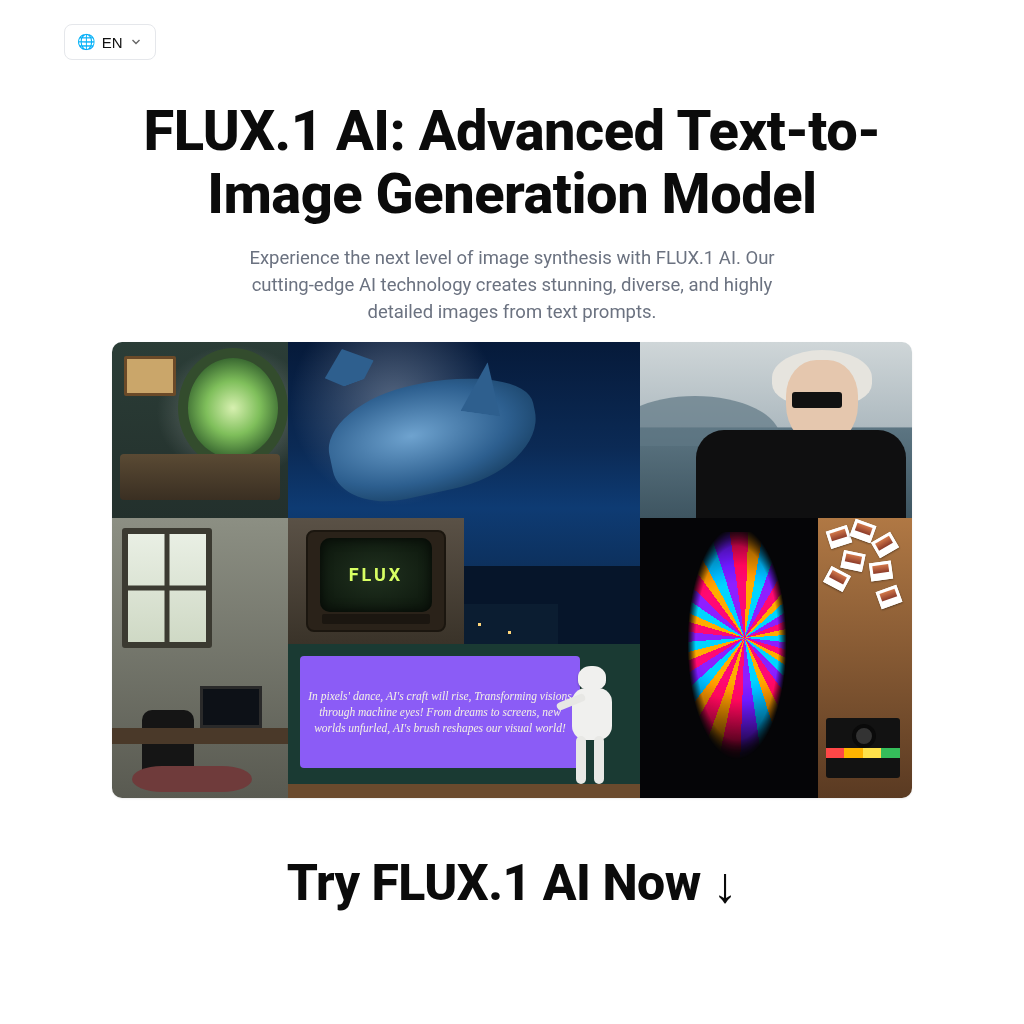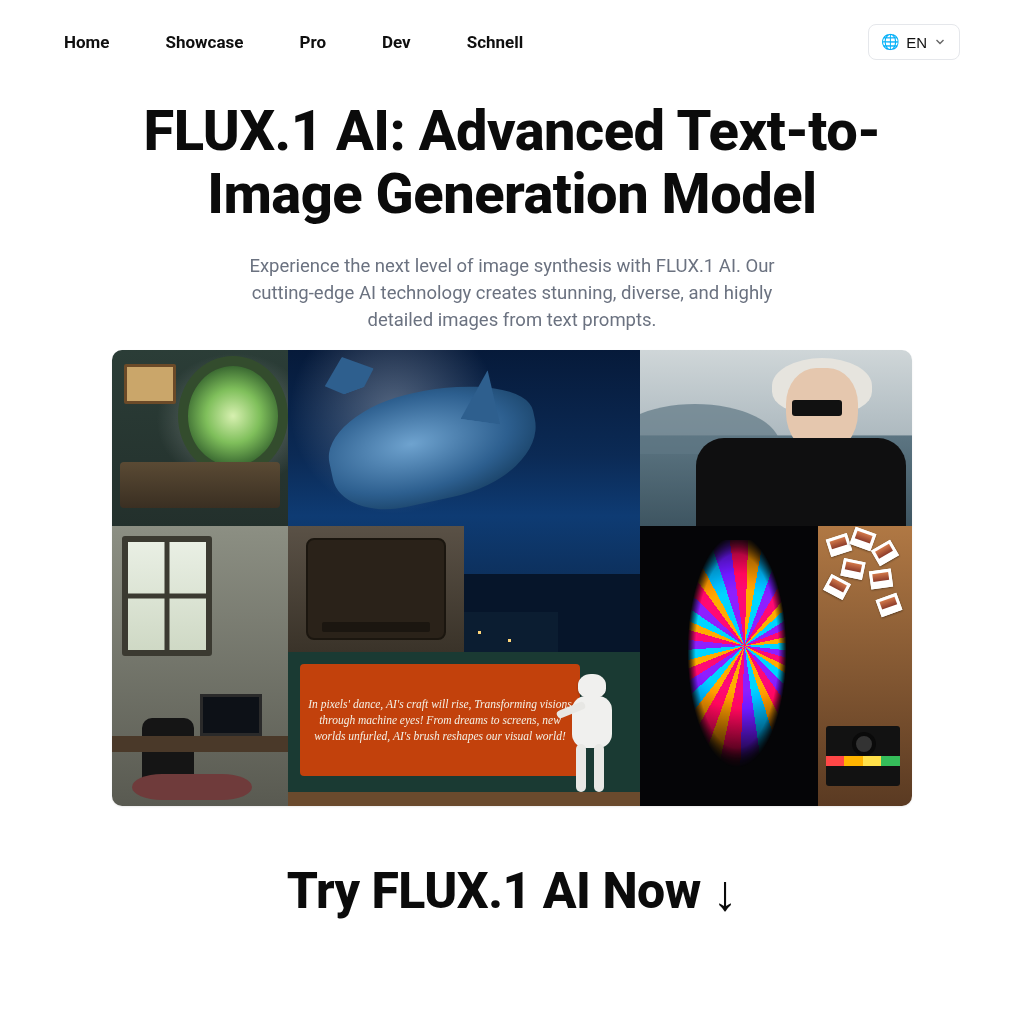--- a/index.html
+++ b/index.html
@@ -43,21 +43,21 @@
   .chevron {
     width: 14px; height: 14px;
     color: #666;
   }
   .headline {
     text-align: center;
     font-weight: 800;
     font-size: 56px;
     line-height: 1.12;
     letter-spacing: -0.5px;
-    margin: 16px auto 28px;
+    margin: 16px auto 20px;
     max-width: 860px;
     color: #0b0b0b;
   }
   .subhead {
     text-align: center;
     color: #6b7280;
     font-size: 18.5px;
     line-height: 1.45;
     max-width: 560px;
     margin: 0 auto 16px;
@@ -192,21 +192,21 @@
     color:#d8ff63; font-weight:700; letter-spacing:3px; font-size:18px;
     box-shadow: inset 0 0 12px rgba(0,0,0,.8);
   }
   .t-tv .panel{ position:absolute; bottom:6px; left:14px; right:14px; height:10px; background:#1b1610; border-radius:2px;}
   .t-robot {
     grid-column: 2 / 4; grid-row: 3 / 4;
     background: #1a3a33;
     position:relative;
   }
   .t-robot .board{
-    position:absolute; inset:12px 60px 30px 12px; background:#c2410c; border-radius:4px;
+    position:absolute; inset:12px 60px 30px 12px; background:#8b5cf6; border-radius:4px;
     display:flex; align-items:center; justify-content:flex-end;
   }
   .t-robot .poem{
     color:#f4f1e6; font-family: "Comic Sans MS", "Segoe Script", cursive;
     font-size:11.5px; line-height:1.4; text-align:center; font-style:italic;
     padding:0 6px;
   }
   .t-robot .robot{
     position:absolute; right:18px; bottom:14px; width:60px; height:118px;
   }
@@ -264,27 +264,20 @@
     font-size:50px;
     letter-spacing:-0.5px;
     color:#0b0b0b;
   }
   .cta .arrow{ display:inline-block; transform: translateY(2px);}
 </style>
 </head>
 <body>
 
 <header class="header">
-  <nav class="nav">
-    <a class="nav-item">Home</a>
-    <a class="nav-item">Showcase</a>
-    <a class="nav-item">Pro</a>
-    <a class="nav-item">Dev</a>
-    <a class="nav-item">Schnell</a>
-  </nav>
   <button class="lang-picker">
     <span>🌐</span>
     <span class="label">EN</span>
     <svg class="chevron" viewBox="0 0 20 20" fill="none" stroke="currentColor" stroke-width="2">
       <path d="M5 7l5 5 5-5"></path>
     </svg>
   </button>
 </header>
 
 <h1 class="headline">FLUX.1 AI: Advanced Text-to-Image Generation Model</h1>
@@ -328,20 +321,21 @@
   </div>
   <div class="tile t-office">
     <div class="window"></div>
       <div class="monitor"></div>
       <div class="chair"></div>
       <div class="desk"></div>
       <div class="rug"></div>
   </div>
   <div class="tile t-tv">
     <div class="tv">
+      <div class="screen">FLUX</div>
       <div class="panel"></div>
     </div>
   </div>
   <div class="tile t-robot">
     <div class="board">
         <div class="poem">In pixels' dance, AI's craft will rise,
 Transforming visions through machine eyes!
 From dreams to screens, new worlds unfurled,
 AI's brush reshapes our visual world!</div>
       </div>

